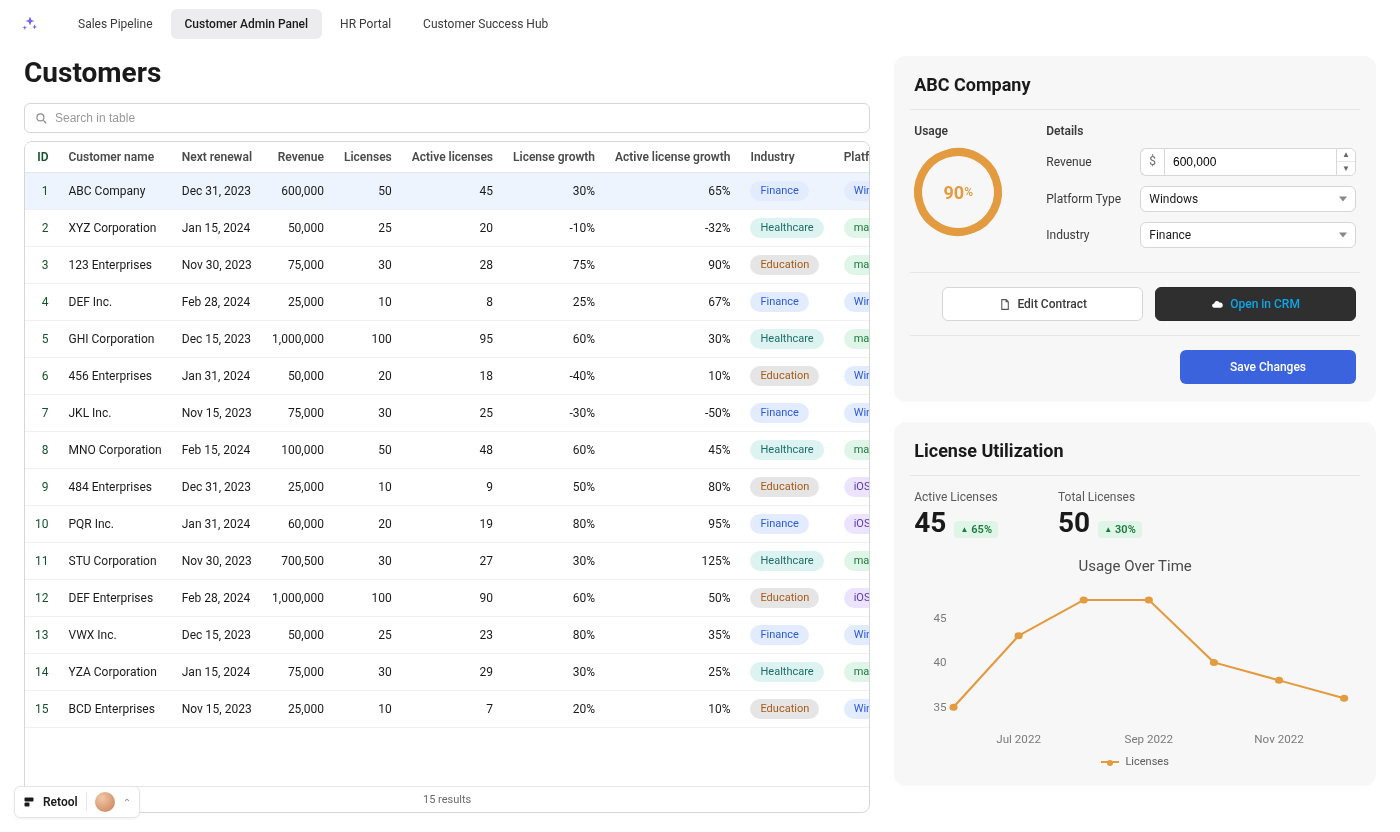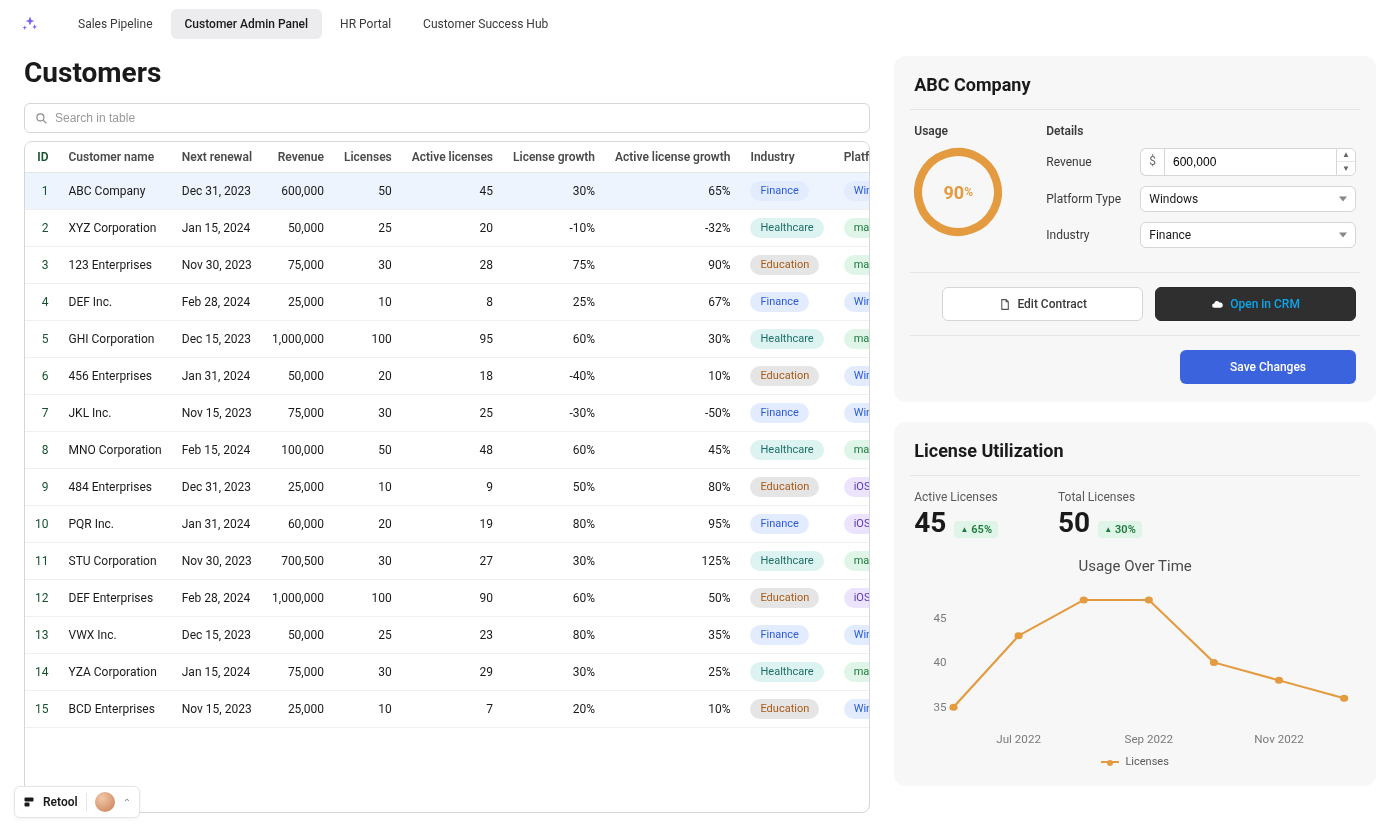--- a/index.html
+++ b/index.html
@@ -477,20 +477,21 @@
                 <td class="num">10</td>
                 <td class="num">7</td>
                 <td class="num">20%</td>
                 <td class="num">10%</td>
                 <td><span class="pill pill-orange">Education</span></td>
                 <td><span class="pill pill-blue">Windows</span></td>
               </tr>
             </tbody>
         </table>
       </div>
+      <div class="table-footer">15 results</div>
     </div>
   </div>
 
   <div class="right">
 
     <div class="panel">
       <h2>ABC Company</h2>
       <hr>
       <div class="usage-details-row">
         <div class="usage-col">

